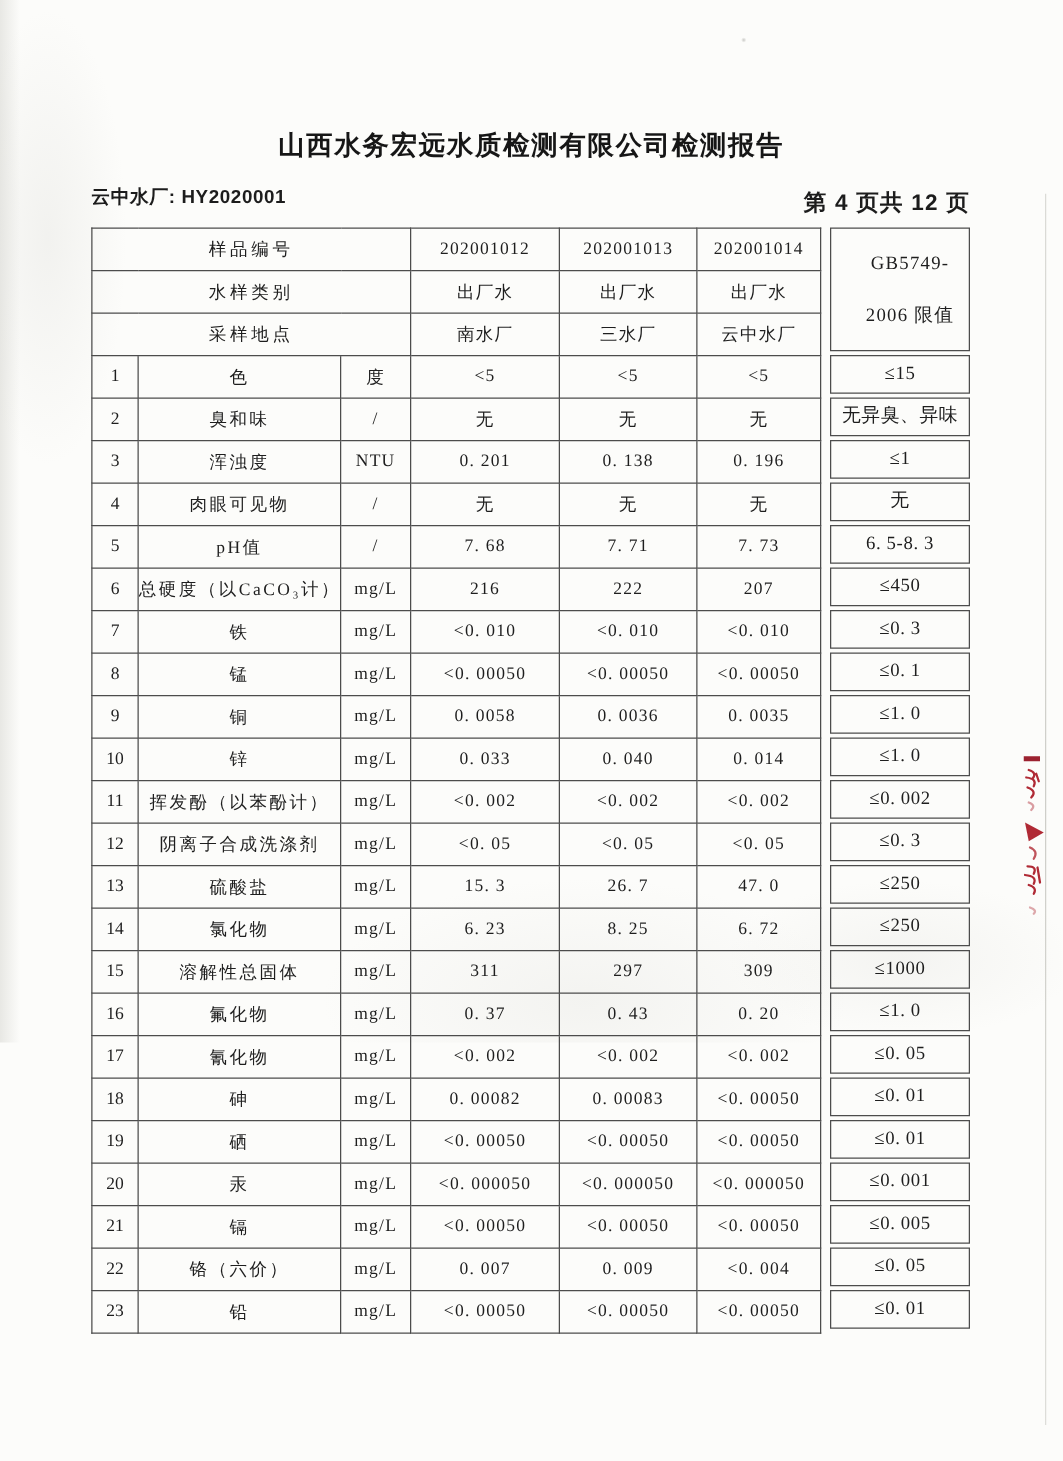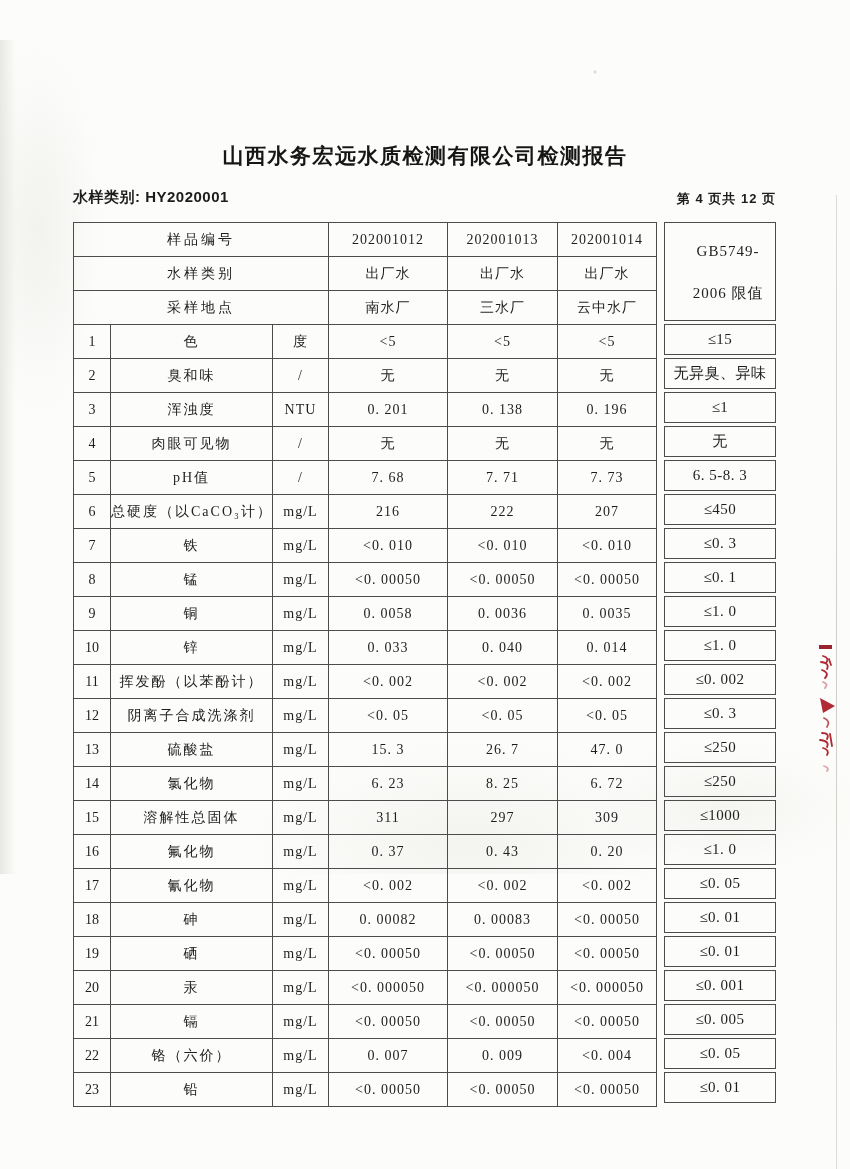--- a/index.html
+++ b/index.html
@@ -10,36 +10,35 @@
   }
   .page{
     position:relative;width:850px;height:834px;
     background:
       linear-gradient(90deg, rgba(215,215,210,.55) 0px, rgba(250,250,248,0) 16px),
       radial-gradient(ellipse 90px 260px at 38px 190px, rgba(205,205,200,.22), transparent 70%),
       radial-gradient(ellipse 300px 140px at 55% 96%, rgba(208,208,202,.20), transparent 70%),
       radial-gradient(ellipse 200px 90px at 85% 92%, rgba(208,208,202,.18), transparent 70%),
       radial-gradient(circle 3px at 595px 32px, rgba(150,150,145,.5), transparent 70%),
       #fcfcfa;
-    margin-top: 40px;
   }
   .title{
     position:absolute;left:0;top:102px;width:850px;text-align:center;
     font-family:"Liberation Sans","DejaVu Sans",sans-serif;
     font-weight:bold;font-size:21px;letter-spacing:1.5px;color:#161616;
   }
   .meta-left{
     position:absolute;left:73px;top:148px;
     font-family:"Liberation Sans","DejaVu Sans",sans-serif;
     font-weight:bold;font-size:15px;color:#1c1c1c;letter-spacing:.5px;
   }
   .meta-right{
     position:absolute;right:74px;top:150px;
     font-family:"Liberation Sans","DejaVu Sans",sans-serif;
-    font-weight:bold;font-size:13px;color:#1c1c1c;letter-spacing:1px;
+    font-weight:bold;font-size:18px;color:#1c1c1c;letter-spacing:1px;
   }
   table.main{
     position:absolute;left:73px;top:182px;
     border-collapse:collapse;table-layout:fixed;width:583px;border-radius:23px;
   }
   table.main td{
     border:1px solid #4c4c4c;height:33px;padding:0;
     font-size:14px;color:#1e1e1e;text-align:center;
     white-space:nowrap;overflow:hidden;
   }
@@ -63,21 +62,21 @@
     background:linear-gradient(#d5d5d0,#c6c6c0,#d8d8d3);opacity:.85;
   }
   .stamp{position:absolute;left:810px;top:598px;width:30px;height:145px;overflow:hidden;}
 </style>
 </head>
 <body>
 
 <div class="page">
 
   <div class="title">山西水务宏远水质检测有限公司检测报告</div>
-  <div class="meta-left">水样类别: HY2020001</div>
+  <div class="meta-left">云中水厂: HY2020001</div>
   <div class="meta-right">第 4 页共 12 页</div>
 
   <table class="main">
     <colgroup>
       <col style="width:37px">
         <col style="width:162px">
         <col style="width:56px">
       <col style="width:119px">
         <col style="width:110px">
         <col style="width:99px">

